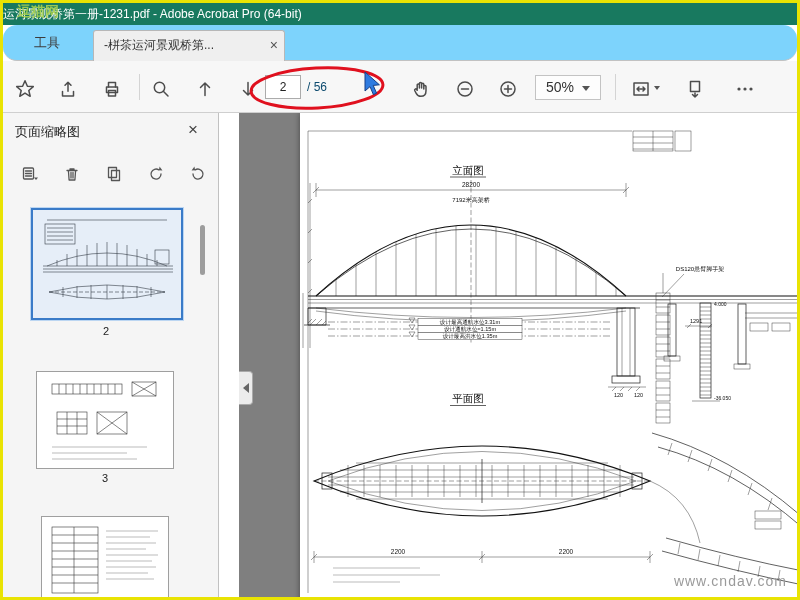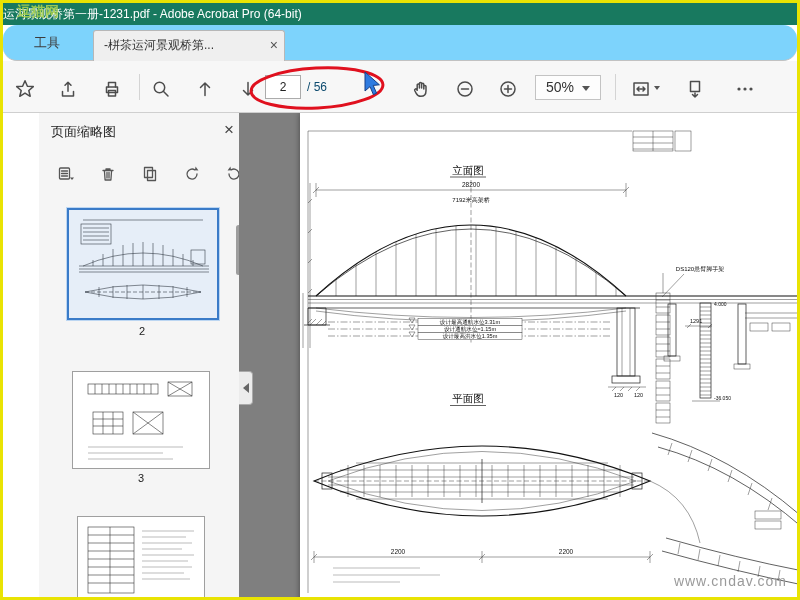--- a/index.html
+++ b/index.html
@@ -32,21 +32,21 @@
              font-size:14px; color:#333; line-height:23px; padding-left:10px; }
   .caret { display:inline-block; width:0; height:0; border-left:4px solid transparent; border-right:4px solid transparent;
            border-top:5px solid #555; vertical-align:middle; margin-left:8px; }
   .mini-caret { position:absolute; top:25px; width:0; height:0; border-left:3px solid transparent; border-right:3px solid transparent; border-top:4px solid #555; }
 
   
   .red-circle { position:absolute; left:243px; top:60px; z-index:20; pointer-events:none; }
   .cursor { position:absolute; left:360px; top:68px; z-index:21; pointer-events:none; }
 
   
-  .sidebar { position:absolute; left:0; top:110px; width:216px; bottom:0; background:#f5f5f5; border-right:1px solid #c1c1c1;margin-left:36px; }
+  .sidebar { position:absolute; left:0; top:110px; width:216px; bottom:0; background:#f5f5f5; border-right:1px solid #c1c1c1; }
   .sb-head { position:relative; height:36px; }
   .sb-title { position:absolute; left:12px; top:10px; font-size:13px; color:#222; }
   .sb-close { position:absolute; right:20px; top:7px; font-size:17px; color:#444; }
   .sb-tools { position:absolute; left:0; top:40px; width:100%; height:42px; display:flex; align-items:center; gap:16px; padding-left:14px; }
   .sb-tools .tbtn2 { width:26px; height:26px; display:flex; align-items:center; justify-content:center; }
   .sb-tools svg { stroke:#555; fill:none; stroke-width:1.3; stroke-linecap:round; stroke-linejoin:round; }
   .thumb { position:absolute; background:#fff; border:1px solid #9f9f9f; }
   .thumb.selected { border:2px solid #3a7bc8; box-shadow:0 0 0 1px #bcd6f2; }
   .thumb.selected::after { content:""; position:absolute; inset:0; background:rgba(80,135,205,.14); }
   .thumb svg { display:block; }

